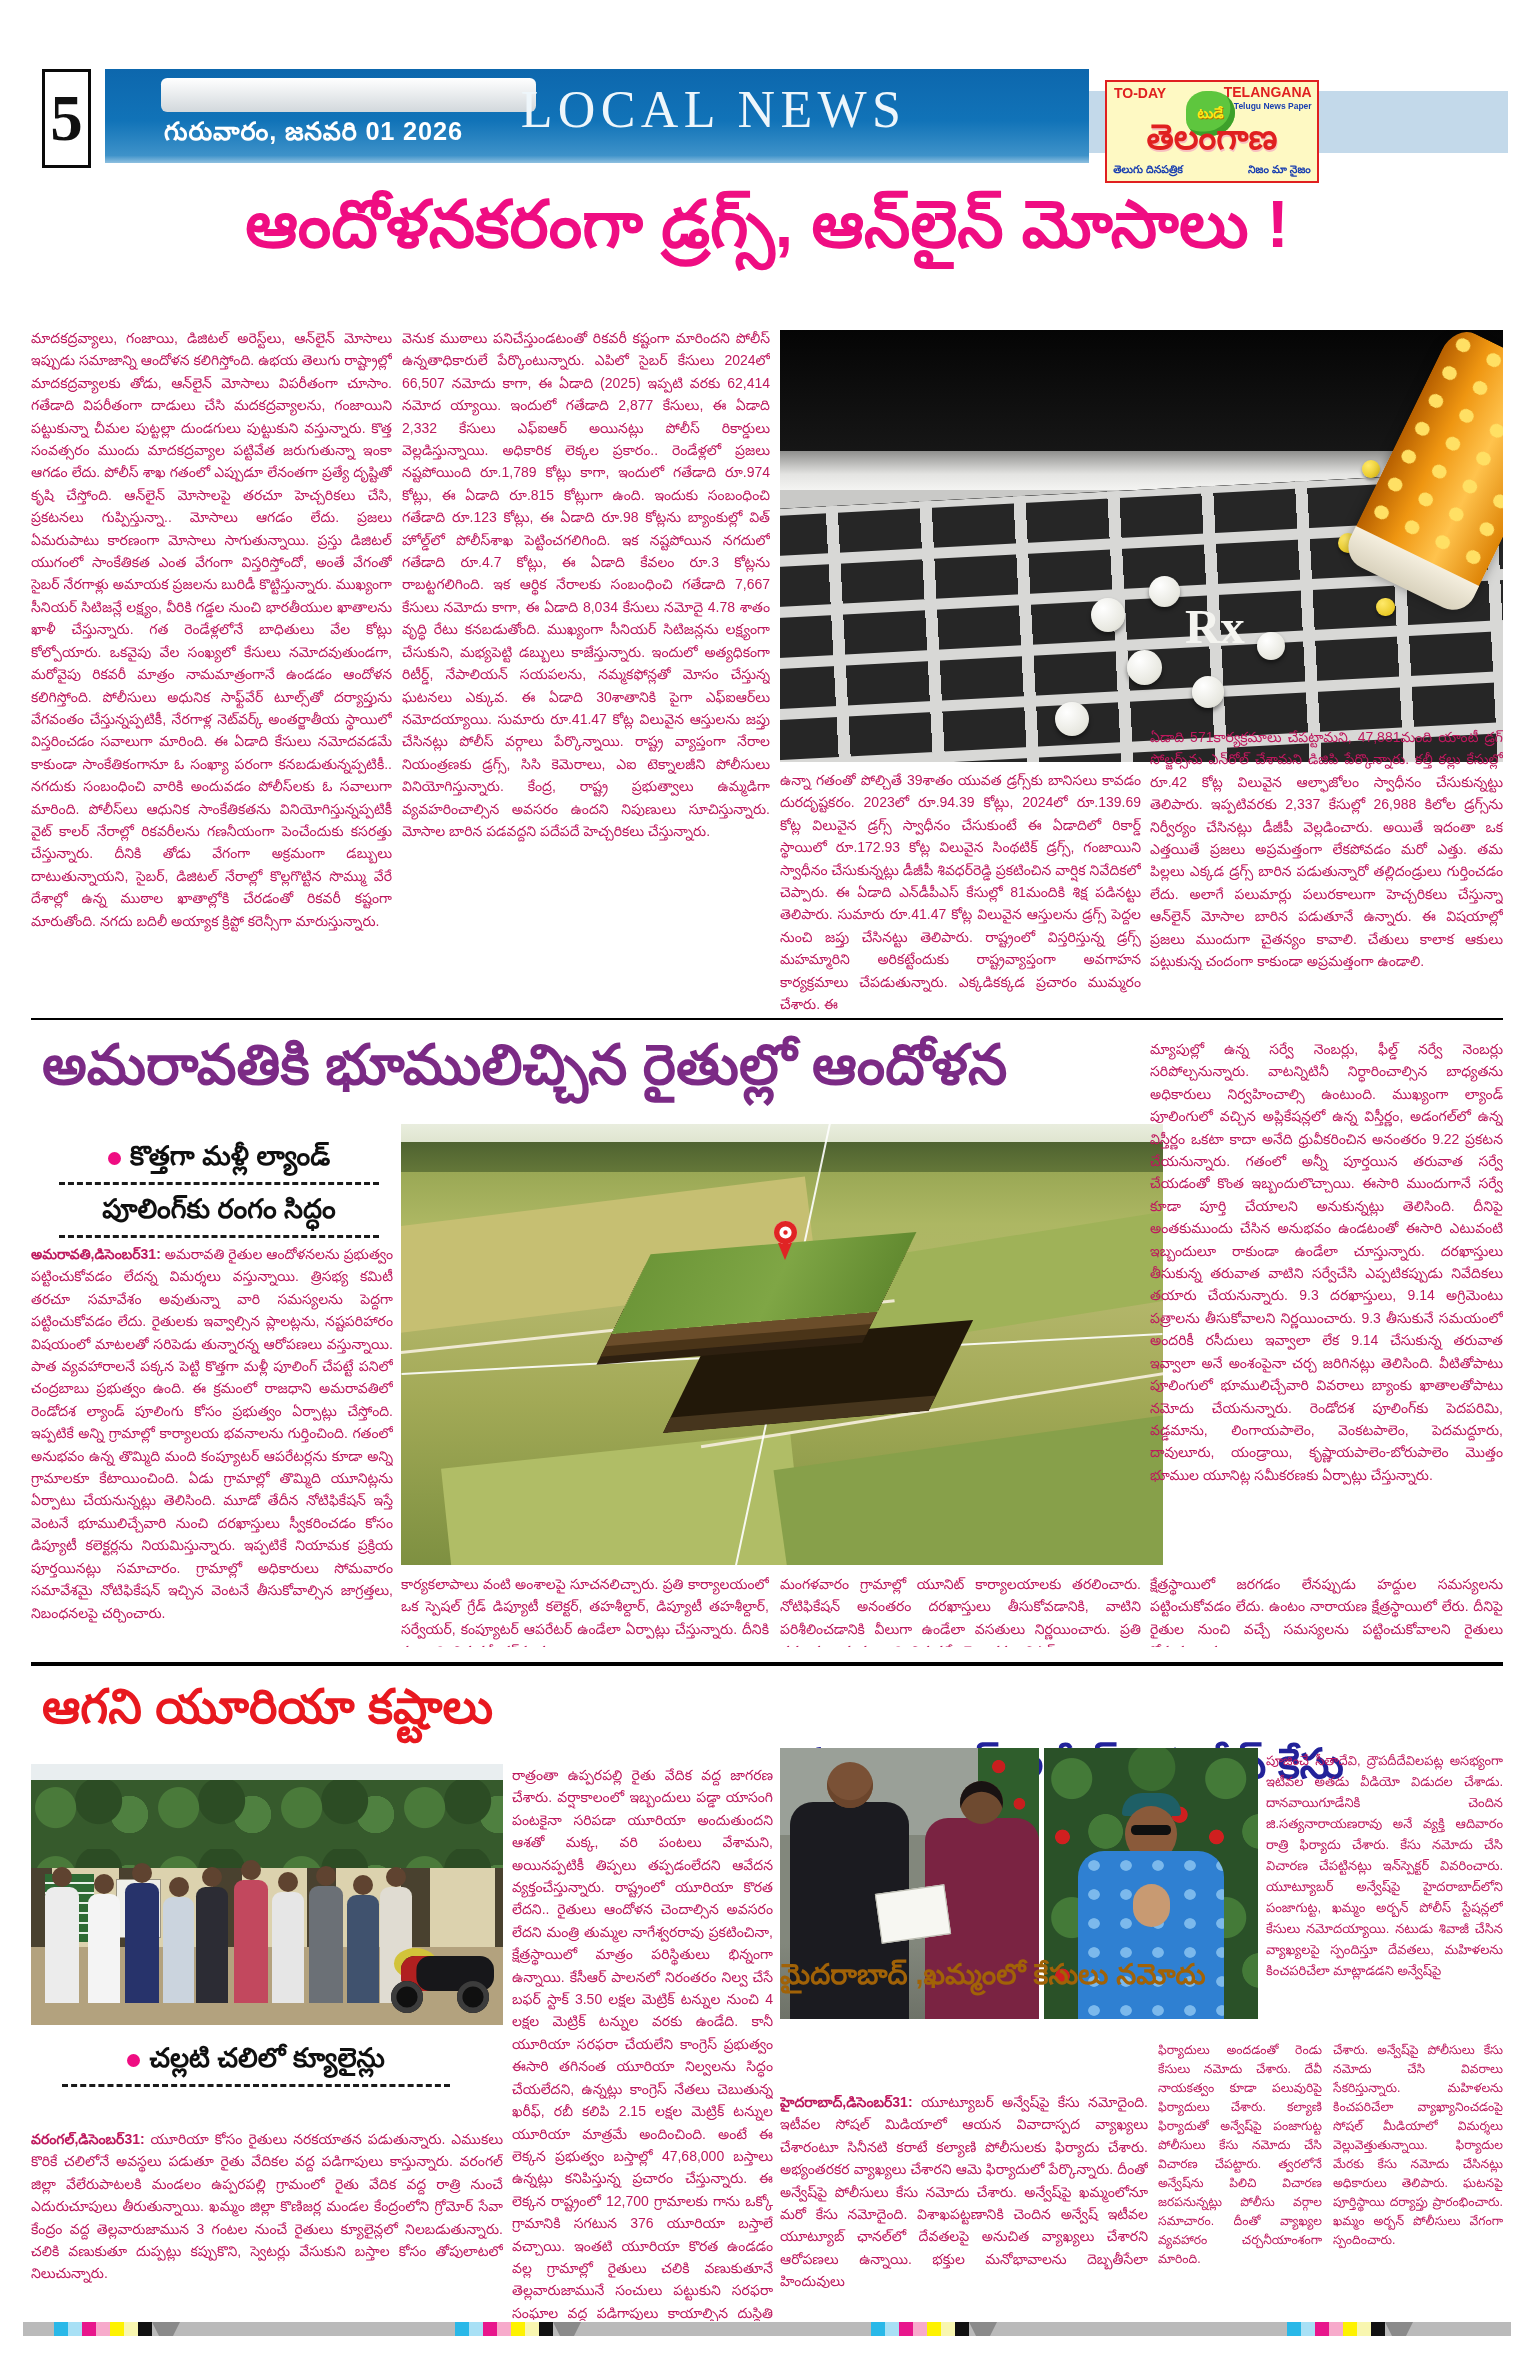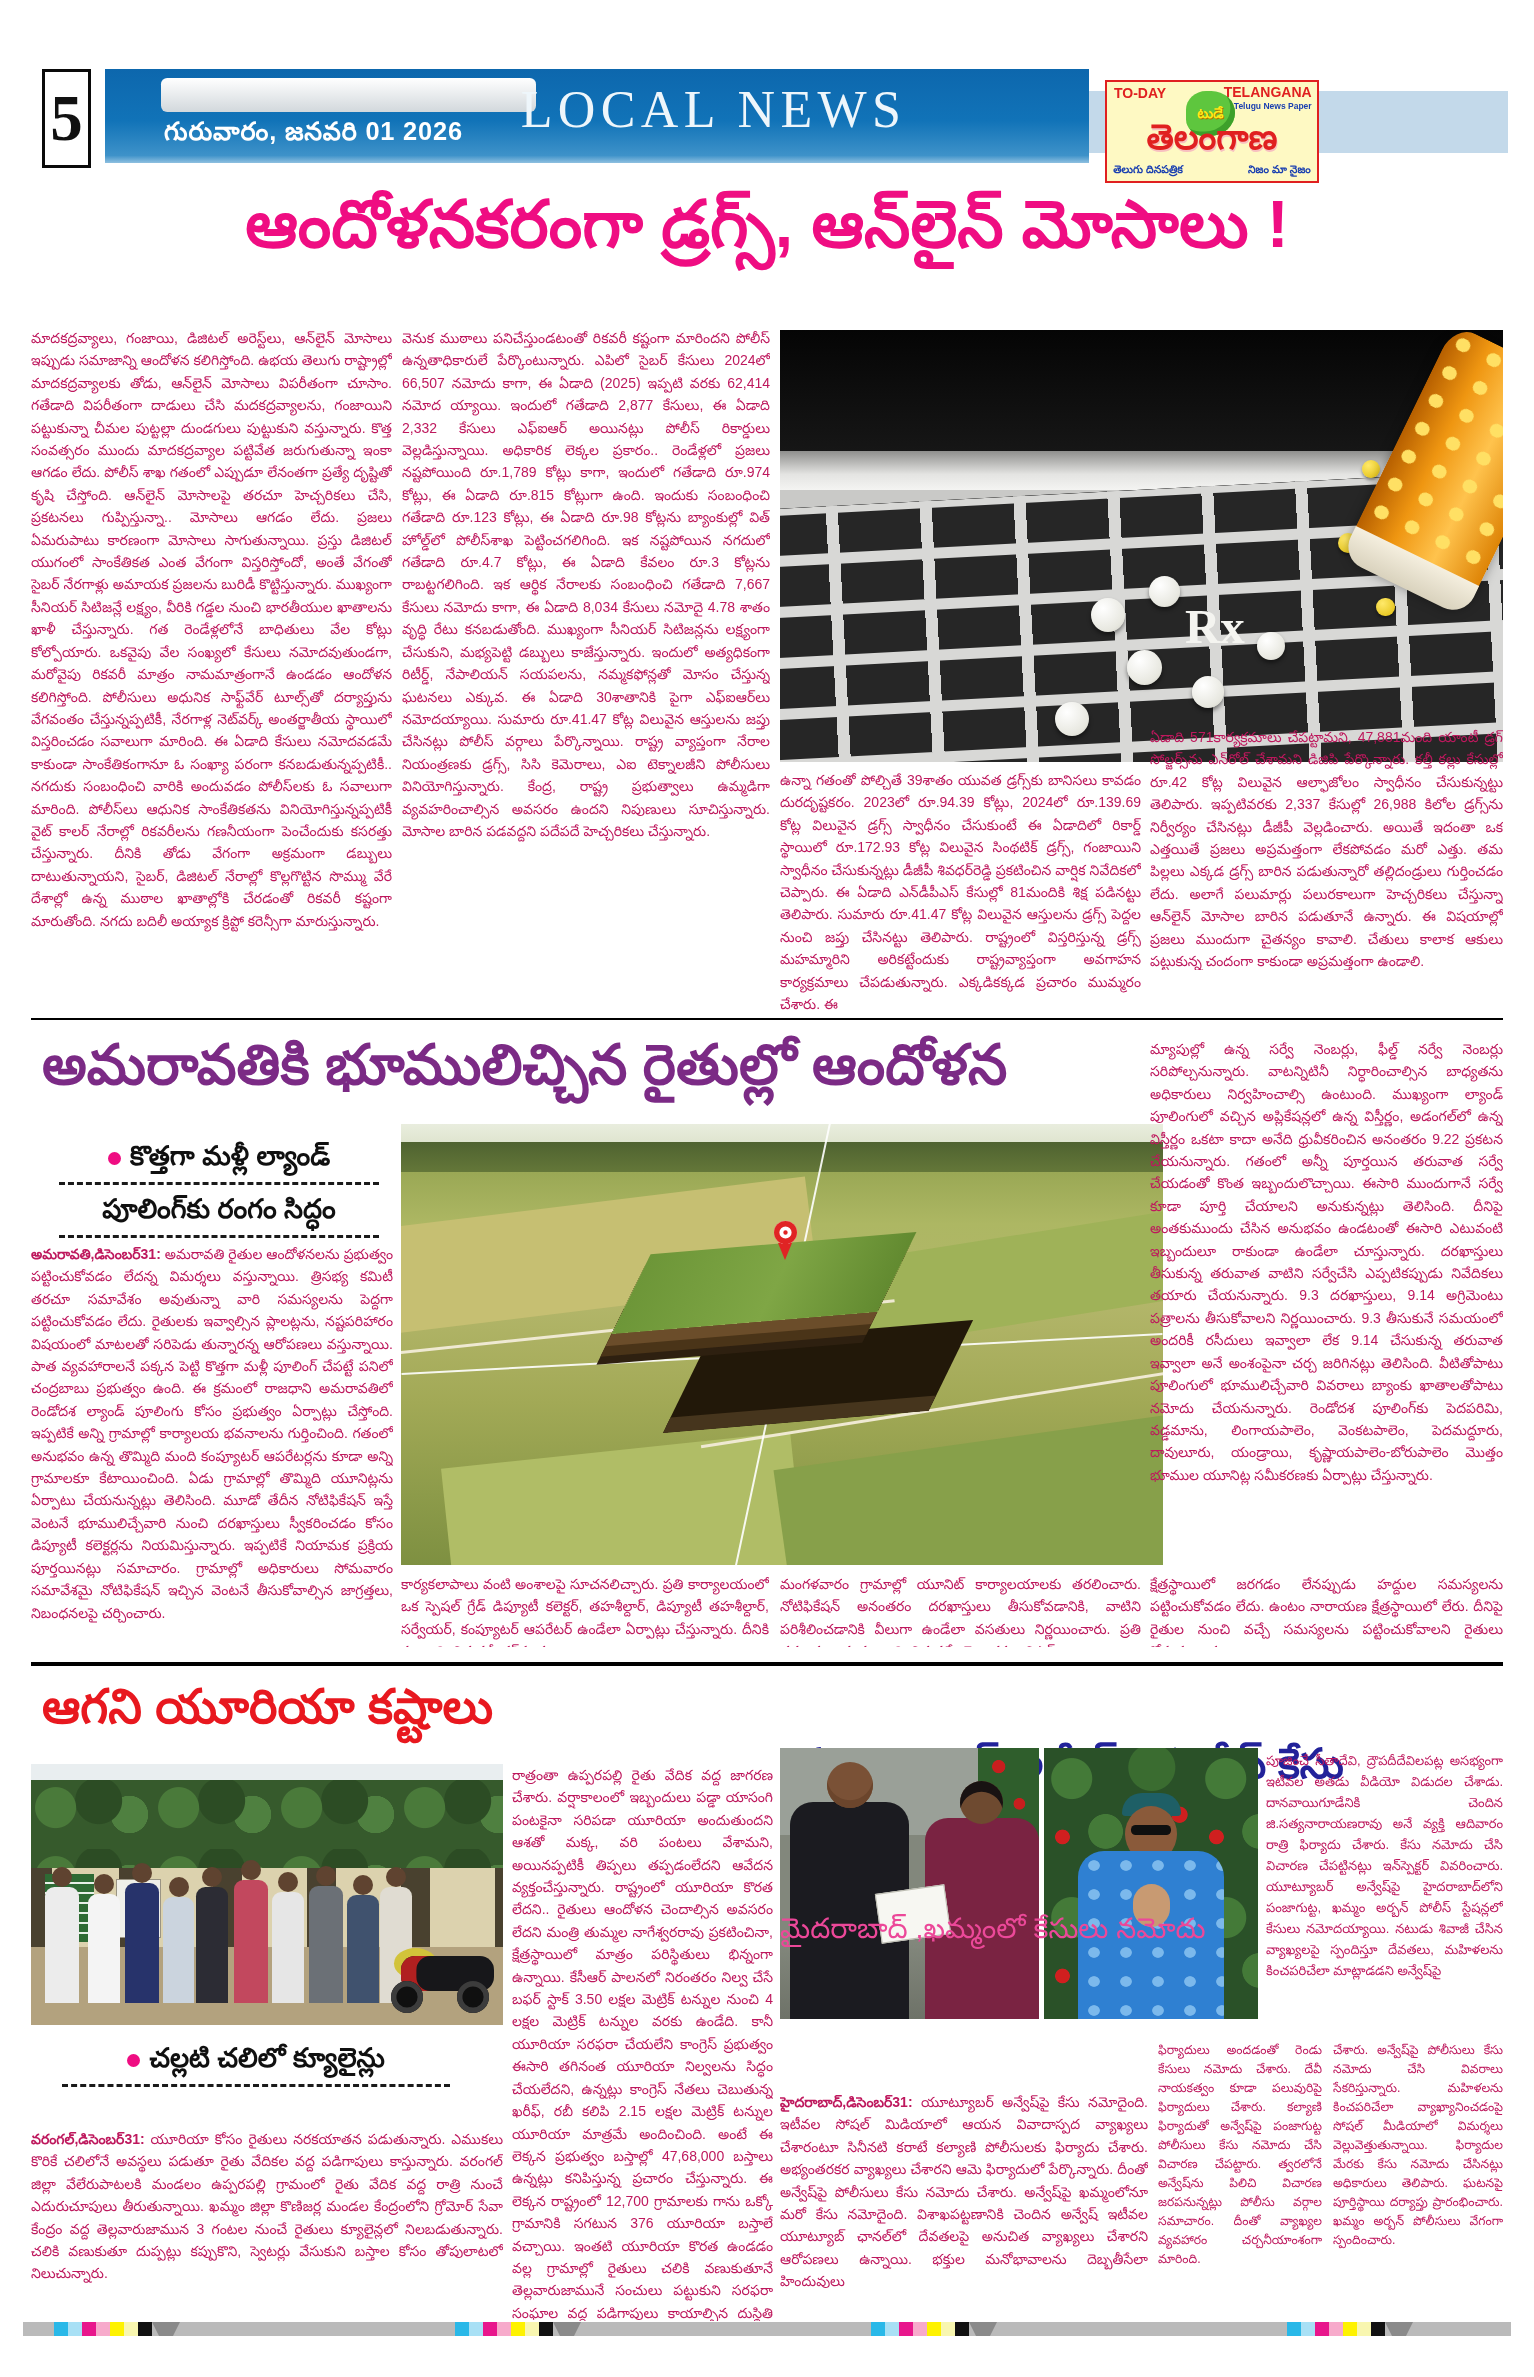--- a/index.html
+++ b/index.html
@@ -58,21 +58,21 @@
   .a4B{left:1158px;top:2041px;width:164px;height:281px;font-size:12.3px;line-height:19px;}
   .a4C{left:1333px;top:2041px;width:170px;height:281px;font-size:12.3px;line-height:19px;}
 
   
   .subwrap{text-align:center;}
   .subline{font-size:27px;font-weight:bold;color:#101010;line-height:1.3;}
   .bullet{display:inline-block;width:13px;height:13px;border-radius:50%;background:#ef0d82;margin-right:9.3px;}
   .dashrule{border-top:3.1px dashed #1a1a1a;margin:7.7px 14px;}
   .a2sub{left:45px;top:1139px;width:348px;}
   .a3sub{left:48px;top:2041px;width:416px;}
-  .a4sub{left:780px;top:1912px;width:481px;font-size:28.5px;font-weight:normal;color:#ec4899;}
+  .a4sub{left:780px;top:1958px;width:481px;font-size:28.5px;font-weight:bold;color:#a16207;}
 
   .rule{background:#000;}
   .rule1{left:31px;top:1018px;width:1472px;height:2.3px;}
   .rule2{left:31px;top:1662px;width:1472px;height:3.9px;}
 
   
   .imgP{left:780px;top:330px;width:723px;height:432px;background:#c9c9c7;overflow:hidden;}
   .imgP .screen{position:absolute;left:0;top:0;right:0;height:28%;background:linear-gradient(180deg,#050505,#161616);}
   .imgP .hinge{position:absolute;left:0;top:28%;right:0;height:9%;background:linear-gradient(180deg,#8f8f8d,#e4e4e2 60%,#f4f4f2);}
   .imgP .kb{position:absolute;left:-4%;top:37%;width:108%;height:70%;

